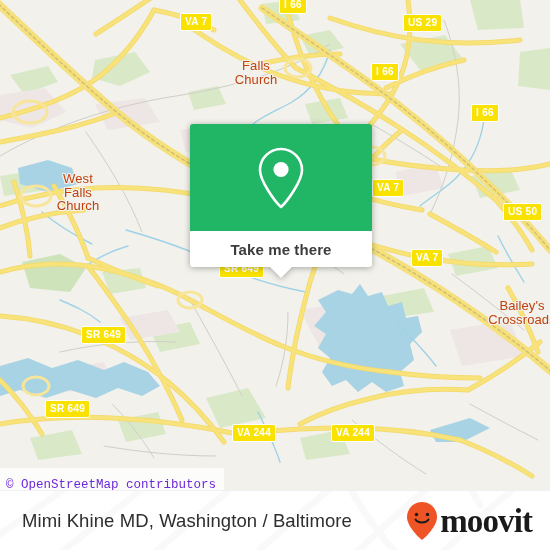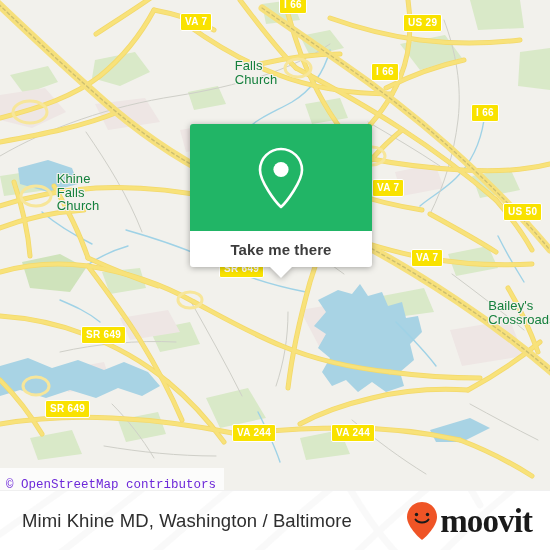--- a/index.html
+++ b/index.html
@@ -34,25 +34,25 @@
     position: absolute;
     left: 0; top: 0;
     width: 550px;
     height: 490px;
     display: block;
   }
 
   
   .place-label {
     position: absolute;
-    color: #15803d;
+    color: #c2410c;
     font-family: "Liberation Sans", sans-serif;
     font-size: 13px;
     line-height: 13.5px;
-    text-align: left;
+    text-align: center;
     font-weight: 400;
     white-space: pre;
     letter-spacing: 0.1px;
     text-shadow:
       1px 0 0 #f2f1ec, -1px 0 0 #f2f1ec, 0 1px 0 #f2f1ec, 0 -1px 0 #f2f1ec,
       1px 1px 0 #f2f1ec, -1px -1px 0 #f2f1ec, 1px -1px 0 #f2f1ec, -1px 1px 0 #f2f1ec;
     pointer-events: none;
   }
 
   
@@ -378,21 +378,21 @@
         <ellipse cx="298" cy="68" rx="13" ry="9"></ellipse>
         <ellipse cx="372" cy="156" rx="13" ry="9"></ellipse>
         <ellipse cx="36" cy="386" rx="13" ry="9"></ellipse>
         <ellipse cx="190" cy="300" rx="12" ry="8"></ellipse>
       </g>
     </svg>
 
     <div class="place-label" style="left:256px; top:72px; transform:translate(-50%,-50%);">Falls
 Church</div>
 
-    <div class="place-label" style="left:78px; top:192px; transform:translate(-50%,-50%);">Khine
+    <div class="place-label" style="left:78px; top:192px; transform:translate(-50%,-50%);">West
 Falls
 Church</div>
 
     <div class="place-label" style="left:495px; top:312px; transform:translate(-50%,-50%);margin-left:27px;">Bailey's
 Crossroads</div>
 
     <div class="shield" style="left:180px; top:13px;">VA 7</div>
     <div class="shield" style="left:279px; top:-4px;">I 66</div>
     <div class="shield" style="left:403px; top:14px;">US 29</div>
     <div class="shield" style="left:371px; top:63px;">I 66</div>

